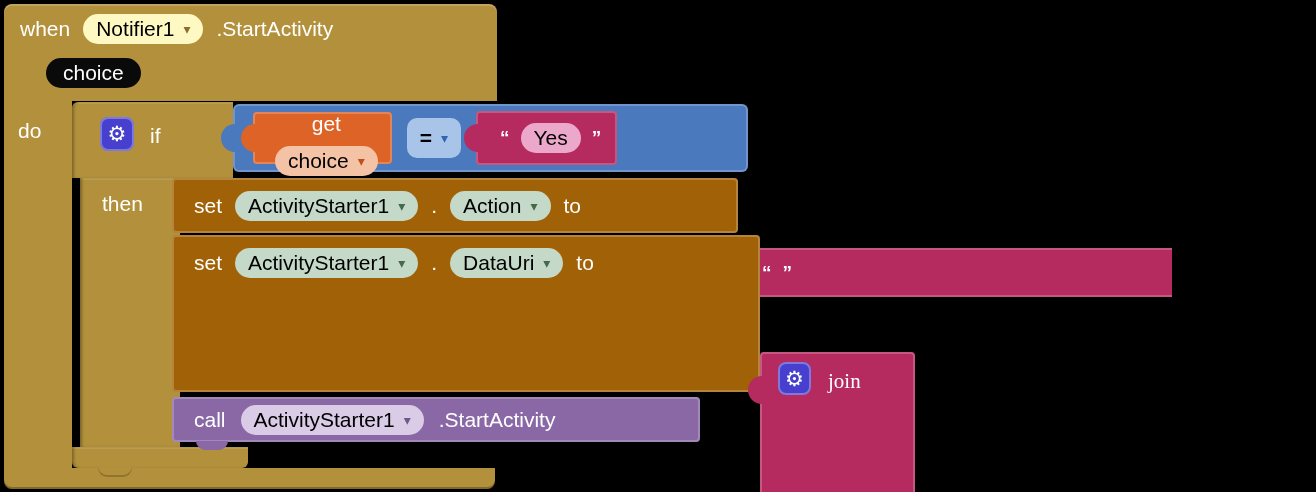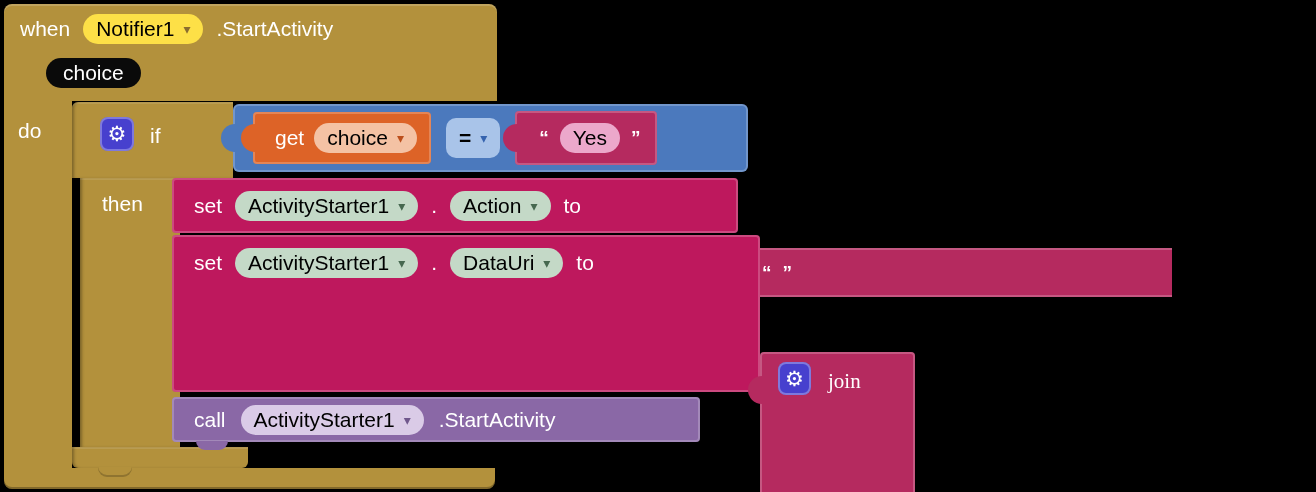--- a/index.html
+++ b/index.html
@@ -26,34 +26,34 @@
   .hrow { display:flex; align-items:center; }
   .label { white-space:nowrap; }
 
   
   .pill {
     display:inline-flex; align-items:center; gap:9px;
     padding:3px 13px; border-radius:16px; color:#000;
     white-space:nowrap; cursor:default;
   }
   .pill .arr { font-family:"DejaVu Sans", sans-serif; font-size:14px; line-height:1; }
-  .pill-beige  { background:#fde047; } .pill-beige  .arr { color:#8A6D2F; }
+  .pill-beige  { background:#fef9c3; } .pill-beige  .arr { color:#8A6D2F; }
   .pill-salmon { background:#F4C2A4; } .pill-salmon .arr { color:#BC4F1C; }
   .pill-blue   { background:#A9C4E9; border-radius:10px; } .pill-blue .arr { color:#3563AE; }
   .pill-pink   { background:#ECA8CB; } 
   .pill-sage   { background:#C4D9C7; } .pill-sage   .arr { color:#46684F; }
   .pill-lav    { background:#DACBE7; } .pill-lav    .arr { color:#6F568C; }
 
   
   .outlined { box-shadow: inset 0 0 0 2px rgba(255,255,255,.22); }
   .blk { border-radius:4px; }
   .blue    { background:#4B79BD; }
-  .orange  { background:#DD6327; }
+  .orange  { background:#DD6327;flex-direction:column; }
   .magenta { background:#B52A5F; }
-  .green   { background:#be185d; }
+  .green   { background:#a16207; }
   .purple  { background:#8A68A6; }
 
   
   .vtab { position:relative; }
   .vtab::before {
     content:""; position:absolute; left:-12px; top:50%; transform:translateY(-50%);
     width:14px; height:28px; background:inherit; border-radius:14px 0 0 14px;
   }
   .tab-top::before { top:24px; transform:none; }
 

